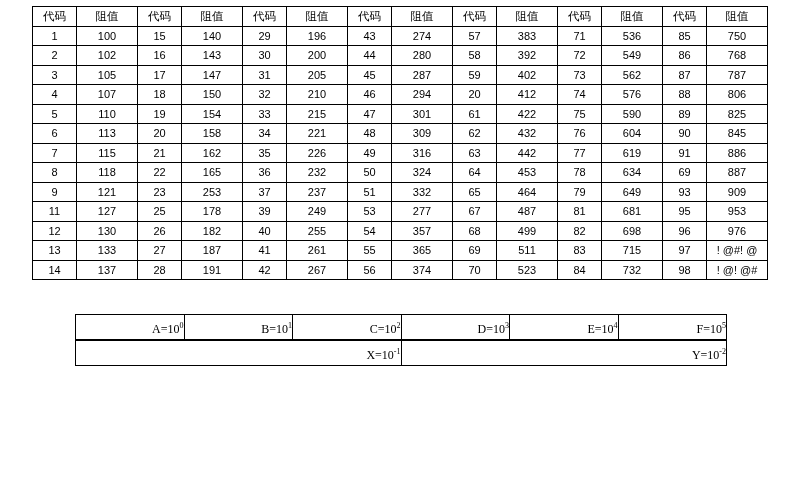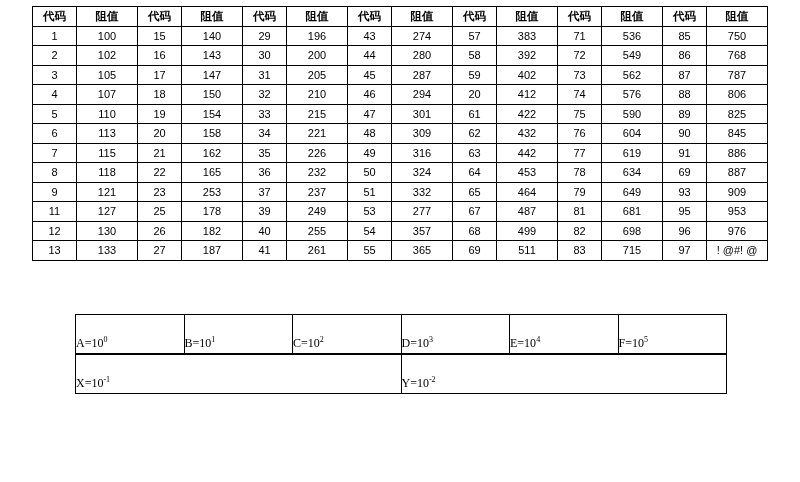--- a/index.html
+++ b/index.html
@@ -25,43 +25,43 @@
   table.codes th,table.codes td{
     border:1px solid #000;
     text-align:center;
     font-size:11px;
     height:18.5px;
     line-height:18.5px;
     padding:0;
     font-family:"Liberation Sans", sans-serif;
   }
   table.codes th{
-    font-weight:bold;
+    font-weight:normal;
     font-size:11.5px;
   }
   table.codes col.c-code{width:44px;}
   table.codes col.c-val{width:61px;}
 
   
   .mult-wrap{
     position:absolute;
     left:75px;top:314px;
     width:652px;
   }
   table.mult{
     border-collapse:collapse;
     width:652px;
     table-layout:fixed;
   }
   table.mult td{
     border:1px solid #000;
     height:20px;
     font-size:12px;
-    padding:18px 0 0 0;
-    text-align:left;
+    padding:4px 0 0 0;
+    text-align:right;
     font-family:"Liberation Serif", serif;
   }
   .mult-row2 td{height:20px;}
   sup{font-size:8px;vertical-align:super;}
 
   
   .example{
     position:absolute;
     left:0;top:370px;
     width:800px;height:112px;
@@ -291,20 +291,36 @@
         <td>41</td>
         <td>261</td>
         <td>55</td>
         <td>365</td>
         <td>69</td>
         <td>511</td>
         <td>83</td>
         <td>715</td>
         <td>97</td>
         <td>! @#! @</td>
+      </tr>
+      <tr>
+        <td>14</td>
+        <td>137</td>
+        <td>28</td>
+        <td>191</td>
+        <td>42</td>
+        <td>267</td>
+        <td>56</td>
+        <td>374</td>
+        <td>70</td>
+        <td>523</td>
+        <td>84</td>
+        <td>732</td>
+        <td>98</td>
+        <td>! @! @#</td>
       </tr>
     </tbody>
   </table>
 </div>
 
 <div class="mult-wrap">
   <table class="mult">
     <tbody>
         <tr>
       <td><span>A</span><span>=10</span><sup>0</sup></td>

